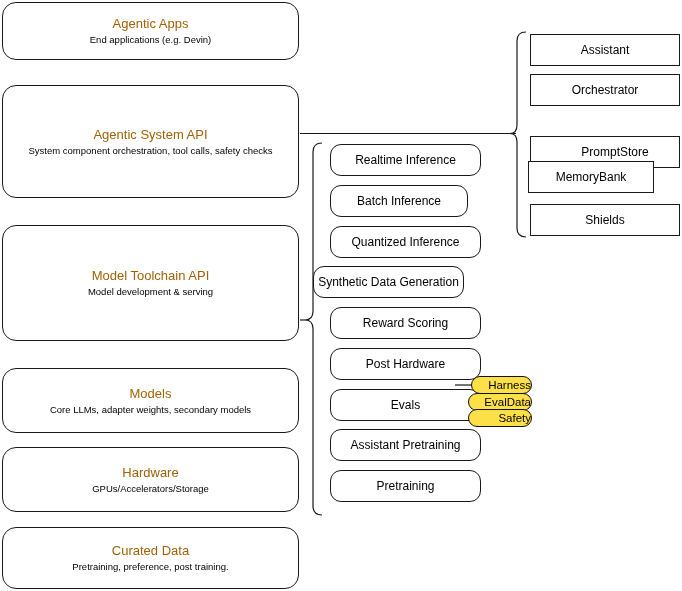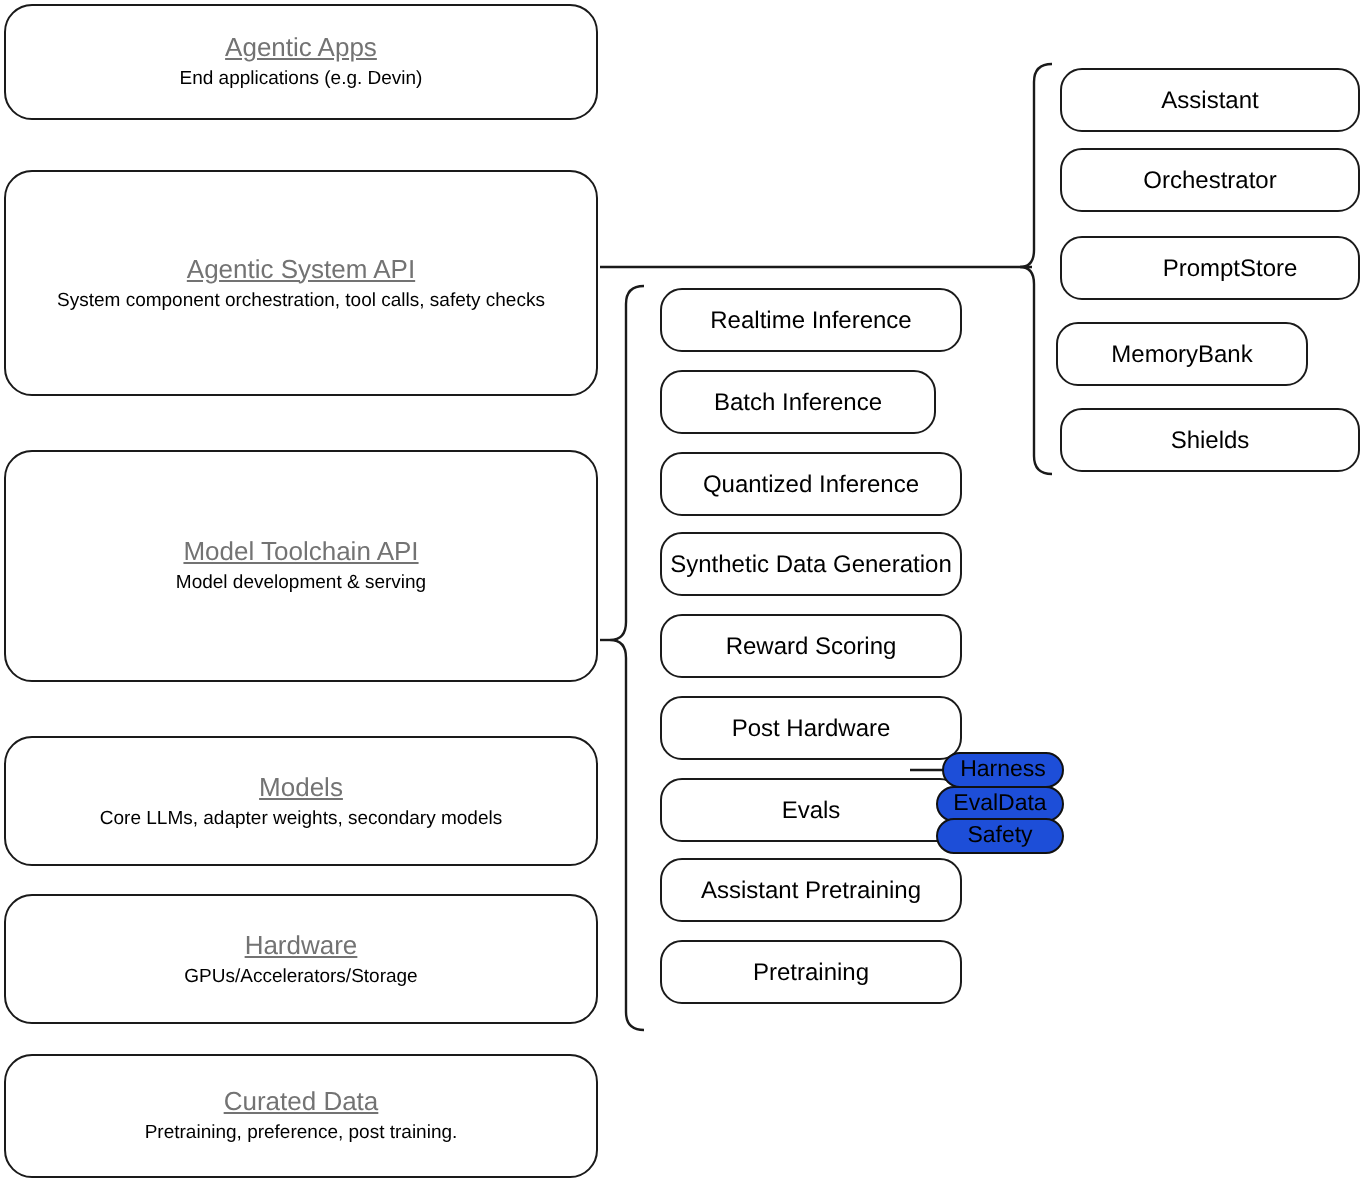--- a/index.html
+++ b/index.html
@@ -32,48 +32,47 @@
     align-items: center;
     justify-content: center;
     text-align: center;
   }
   .layer-box {
     border-radius: 14px;
   }
   .layer-title {
     font-size: 13px;
     line-height: 17px;
-    color: #737373;
-    text-decoration: underline;
+    color: #a16207;
   }
   .layer-sub {
     font-size: 9.5px;
     line-height: 14px;
     color: #000;
     margin-top: 1px;
   }
   .cap-box {
     border-radius: 11px;
     font-size: 12px;
     line-height: 16px;
   }
   .comp-box {
-    border-radius: 11px;
+    border-radius: 0;
     font-size: 12px;
     line-height: 16px;
   }
   .pill {
     position: absolute;
     box-sizing: border-box;
     border: 1.4px solid #111;
     border-radius: 999px;
-    background: #1d4ed8;
+    background: #fde047;
     display: flex;
     align-items: center;
-    justify-content: center;
+    justify-content: flex-end;
     font-size: 11.5px;
     line-height: 14px;
     color: #000;
   }
   svg.connectors {
     position: absolute;
     left: 0; top: 0;
     width: 682px;
     height: 591px;
     pointer-events: none;
@@ -135,21 +134,21 @@
   <div class="box layer-box" style="left:2px; top:527px; width:297px; height:62px;">
     <div class="layer-title">Curated Data</div>
     <div class="layer-sub">Pretraining, preference, post training.</div>
   </div>
   <div class="box cap-box" style="left:330px; top:185px; width:138px; height:32px;">
     <span>Batch Inference</span>
   </div>
   <div class="box cap-box" style="left:330px; top:226px; width:151px; height:32px;">
     <span>Quantized Inference</span>
   </div>
-  <div class="box cap-box" style="left:330px; top:266px; width:151px; height:32px;">
+  <div class="box cap-box" style="left:313px; top:266px; width:151px; height:32px;">
     <span>Synthetic Data Generation</span>
   </div>
   <div class="box cap-box" style="left:330px; top:307px; width:151px; height:32px;">
     <span>Reward Scoring</span>
   </div>
   <div class="box cap-box" style="left:330px; top:348px; width:151px; height:32px;">
     <span>Post Hardware</span>
   </div>
   <div class="box cap-box" style="left:330px; top:389px; width:151px; height:32px;">
     <span>Evals</span>
@@ -170,21 +169,21 @@
   <div class="pill" style="left:468px; top:409px; width:64px; height:18px;">
     <span>Safety</span>
   </div>
 
   <div class="box comp-box" style="left:530px; top:34px; width:150px; height:32px;">
     <span>Assistant</span>
   </div>
   <div class="box comp-box" style="left:530px; top:74px; width:150px; height:32px;">
     <span>Orchestrator</span>
   </div>
-  <div class="box comp-box" style="left:530px; top:118px; width:150px; height:32px;padding-left:20px;">
+  <div class="box comp-box" style="left:530px; top:136px; width:150px; height:32px;padding-left:20px;">
     <span>PromptStore</span>
   </div>
   <div class="box comp-box" style="left:528px; top:161px; width:126px; height:32px;">
     <span>MemoryBank</span>
   </div>
   <div class="box comp-box" style="left:530px; top:204px; width:150px; height:32px;">
     <span>Shields</span>
   </div>
 
 </div>

